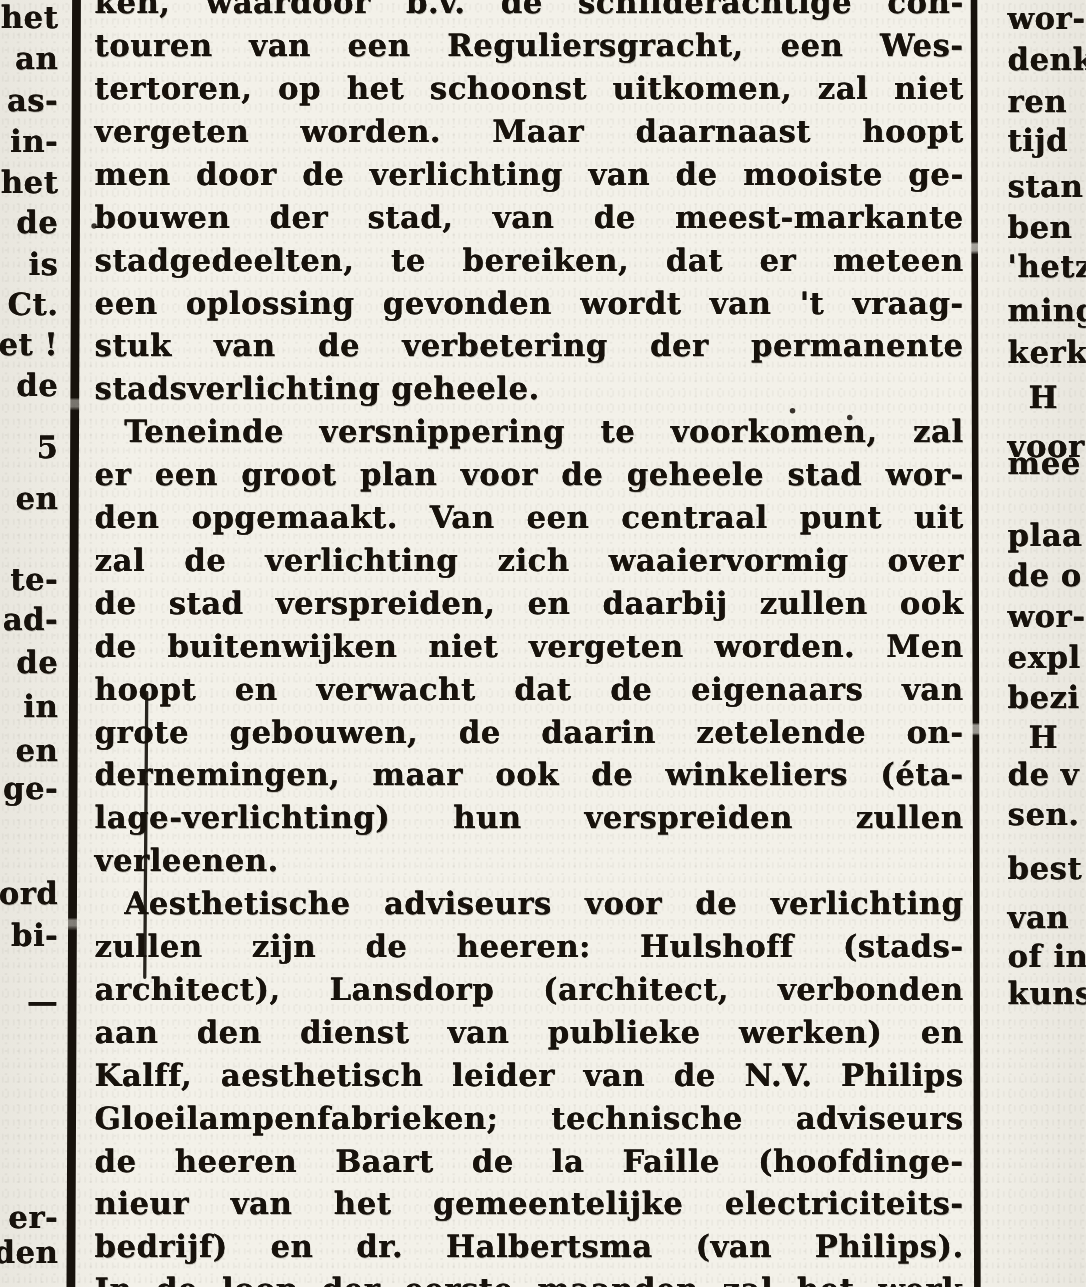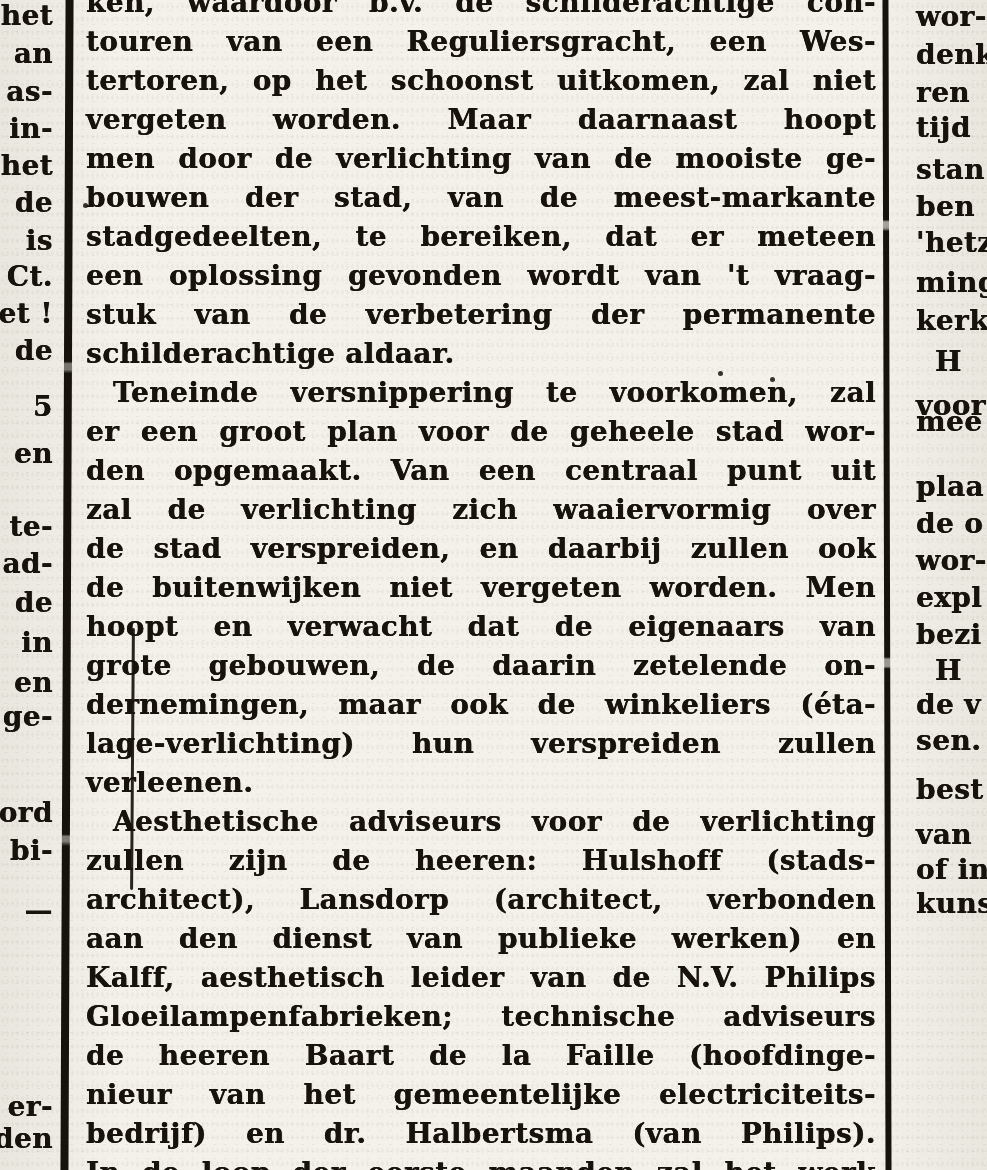--- a/index.html
+++ b/index.html
@@ -114,21 +114,21 @@
   <div class="main-col oldtext">
     <div class="line">ken, waardoor b.v. de schilderachtige con-</div>
       <div class="line">touren van een Reguliersgracht, een Wes-</div>
       <div class="line">tertoren, op het schoonst uitkomen, zal niet</div>
       <div class="line">vergeten worden. Maar daarnaast hoopt</div>
       <div class="line">men door de verlichting van de mooiste ge-</div>
       <div class="line">bouwen der stad, van de meest-markante</div>
       <div class="line">stadgedeelten, te bereiken, dat er meteen</div>
       <div class="line">een oplossing gevonden wordt van 't vraag-</div>
       <div class="line">stuk van de verbetering der permanente</div>
-      <div class="line para-end">schilderachtige aldaar.</div>
+      <div class="line para-end">stadsverlichting geheele.</div>
       <div class="line indent">Teneinde versnippering te voorkomen, zal</div>
       <div class="line">er een groot plan voor de geheele stad wor-</div>
       <div class="line">den opgemaakt. Van een centraal punt uit</div>
       <div class="line">zal de verlichting zich waaiervormig over</div>
       <div class="line">de stad verspreiden, en daarbij zullen ook</div>
       <div class="line">de buitenwijken niet vergeten worden. Men</div>
       <div class="line">hoopt en verwacht dat de eigenaars van</div>
       <div class="line">grote gebouwen, de daarin zetelende on-</div>
       <div class="line">dernemingen, maar ook de winkeliers (éta-</div>
       <div class="line">lage-verlichting) hun verspreiden zullen</div>

